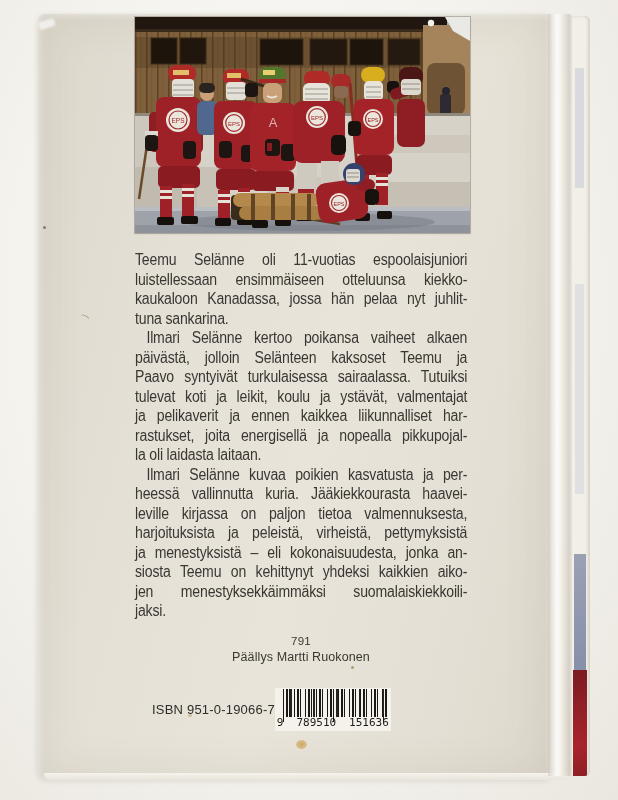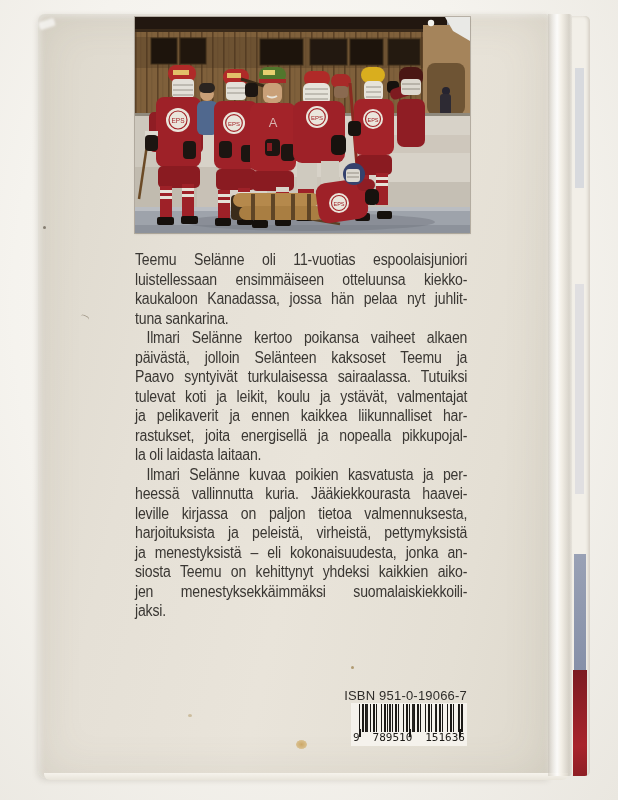--- a/index.html
+++ b/index.html
@@ -49,21 +49,21 @@
     transform:scaleX(.879);transform-origin:0 0;
     font-size:16px;line-height:19.5px;letter-spacing:-.2px;color:#3a3733;
   }
   .para{margin:0;}
   .line{text-align:justify;text-align-last:justify;white-space:normal;}
   .line.last{text-align-last:left;}
   .para.indent .line:first-child{text-indent:13px;}
   .credits{position:absolute;left:97px;top:619px;width:332px;text-align:center;color:#3a3733;}
   .print-number{font-size:11.5px;line-height:16px;letter-spacing:.3px;}
   .cover-credit{font-size:12.5px;line-height:17px;letter-spacing:.1px;}
-  .isbn-block{position:absolute;left:97px;top:674px;width:332px;display:flex;flex-direction:column;align-items:flex-end;}
+  .isbn-block{position:absolute;left:114px;top:674px;width:332px;display:flex;flex-direction:row;align-items:center;}
   .isbn-label{font-size:13px;line-height:15px;color:#2f2d2a;letter-spacing:.2px;}
   .barcode{position:relative;margin-top:0;width:112px;background:#f5f2ec;padding:1px 2px 0 2px;}
   .bars{
     height:28px;margin-left:6px;margin-right:2px;
     background-image:
       repeating-linear-gradient(90deg,#1b1916 0 1.2px,transparent 1.2px 2.6px,#1b1916 2.6px 5px,transparent 5px 6.4px,#1b1916 6.4px 7.4px,transparent 7.4px 11px),
       repeating-linear-gradient(90deg,transparent 0 7px,rgba(27,25,22,.95) 7px 9px,transparent 9px 23px);
   }
   .guard{position:absolute;top:26px;width:1.5px;height:8px;background:#1b1916;}
   .guard.g1{left:8px;} .guard.g2{left:58px;} .guard.g3{left:108px;}
@@ -324,20 +324,24 @@
         <div class="line">heessä vallinnutta kuria. Jääkiekkourasta haavei-</div>
         <div class="line">leville kirjassa on paljon tietoa valmennuksesta,</div>
         <div class="line">harjoituksista ja peleistä, virheistä, pettymyksistä</div>
         <div class="line">ja menestyksistä – eli kokonaisuudesta, jonka an-</div>
         <div class="line">siosta Teemu on kehittynyt yhdeksi kaikkien aiko-</div>
         <div class="line">jen menestyksekkäimmäksi suomalaiskiekkoili-</div>
         <div class="line last">jaksi.</div>
       </div>
     </div>
 
+    <div class="credits">
+      <div class="print-number">791</div>
+      <div class="cover-credit">Päällys Martti Ruokonen</div>
+    </div>
 
     <div class="isbn-block">
       <div class="isbn-label">ISBN 951-0-19066-7</div>
       <div class="barcode">
         <div class="bars"></div>
         <span class="guard g1"></span>
         <span class="guard g2"></span>
         <span class="guard g3"></span>
         <div class="digits">
           <span>9</span>

